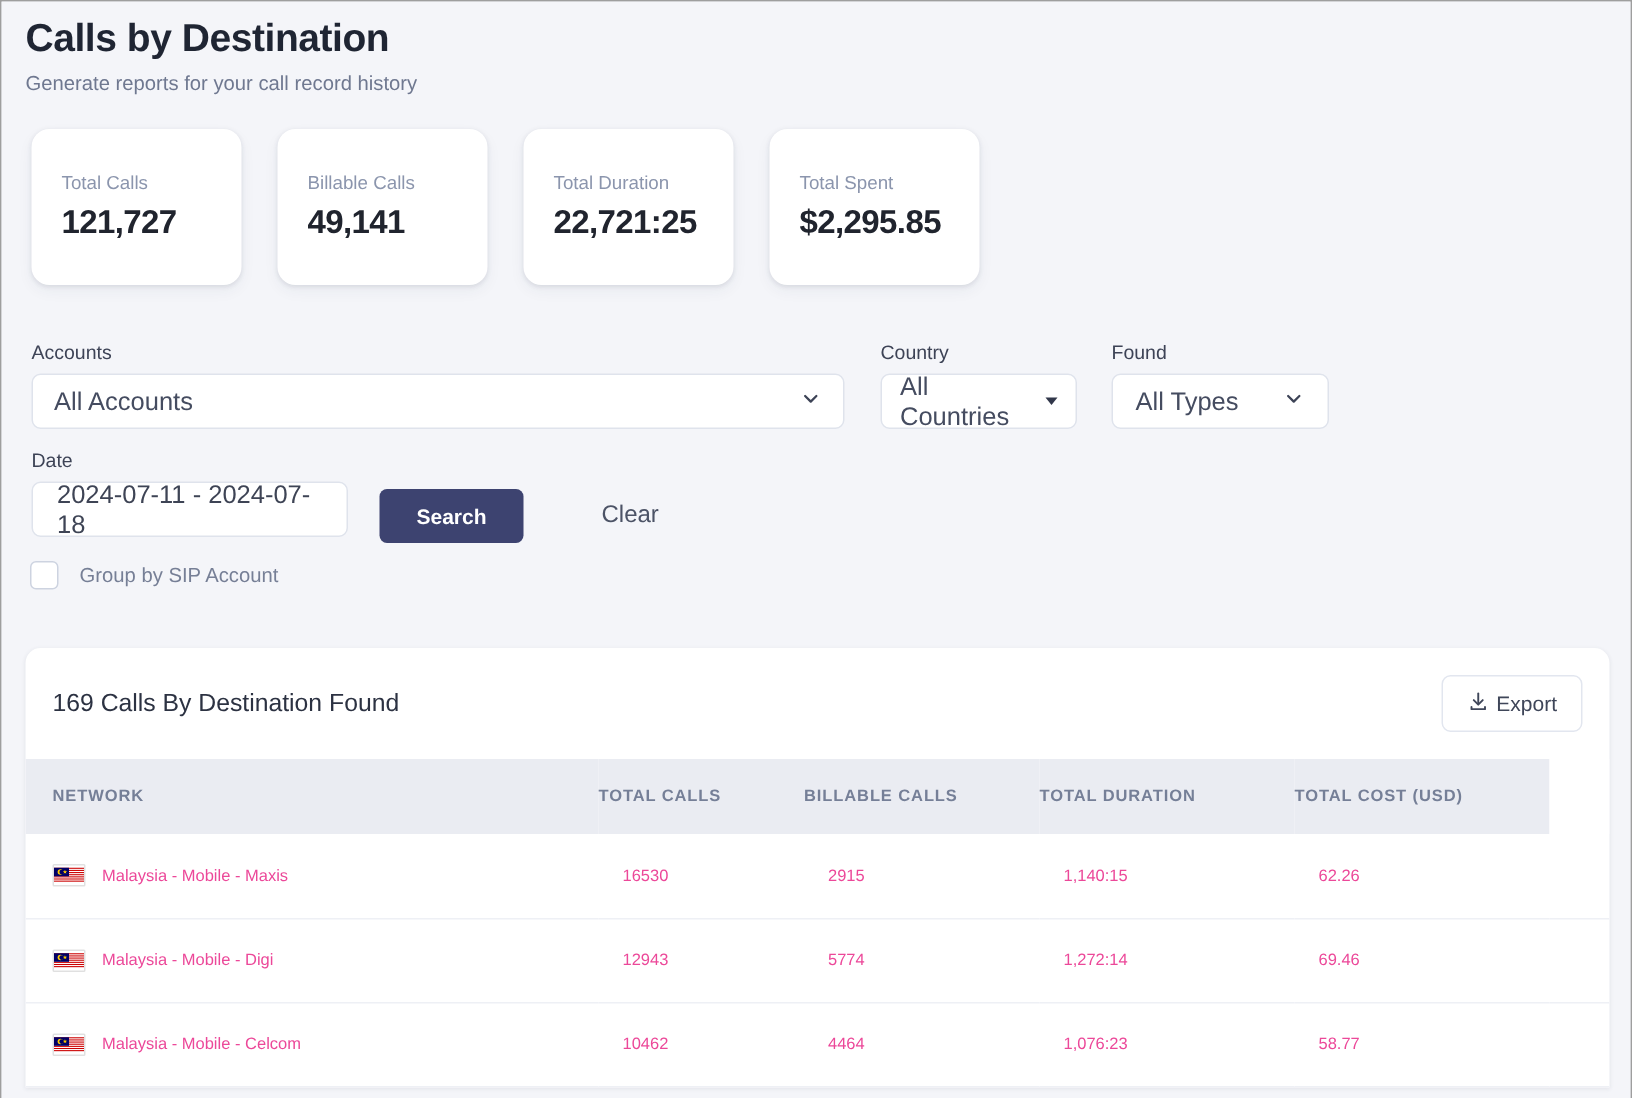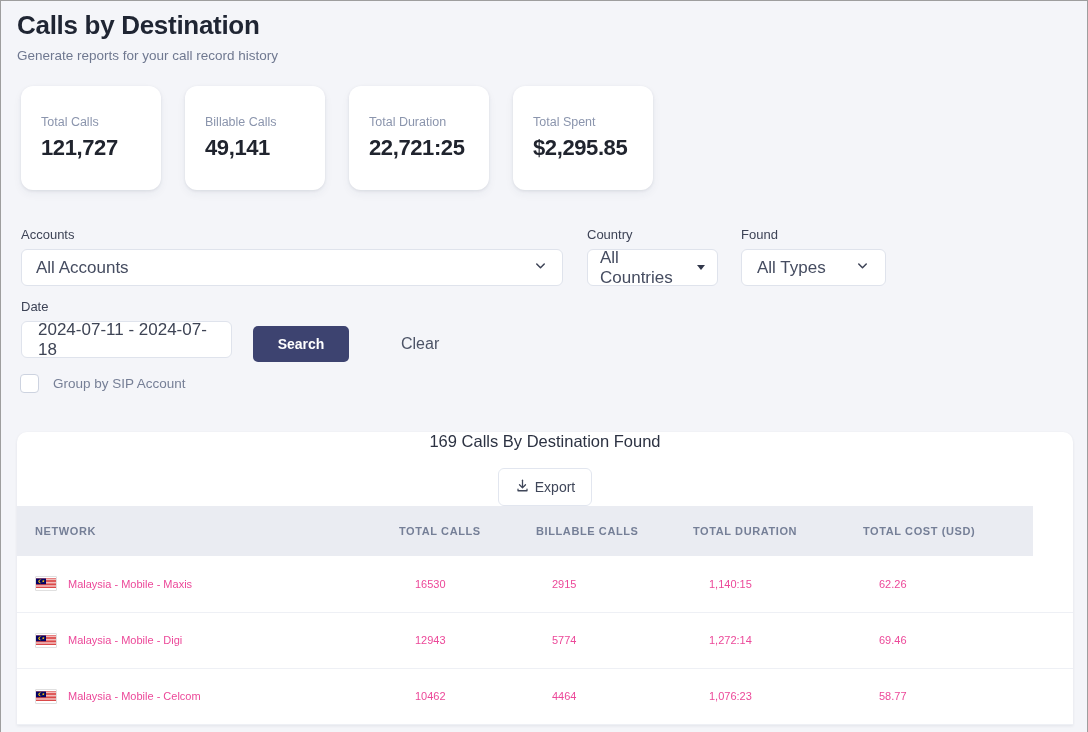--- a/index.html
+++ b/index.html
@@ -179,21 +179,20 @@
     box-shadow: 0 1px 3px rgba(40,50,80,.09);
     overflow: hidden;
   }
 
   .results-head {
     height: 74px;
     display: flex;
     align-items: center;
     justify-content: space-between;
     padding: 0 18px 0 18px;
-    flex-direction: column;
   }
 
   .results-title { font-size: 16.5px; color: #2c3242; }
 
   .export-btn {
     display: flex;
     align-items: center;
     gap: 5px;
     height: 38px;
     padding: 0 16px;

